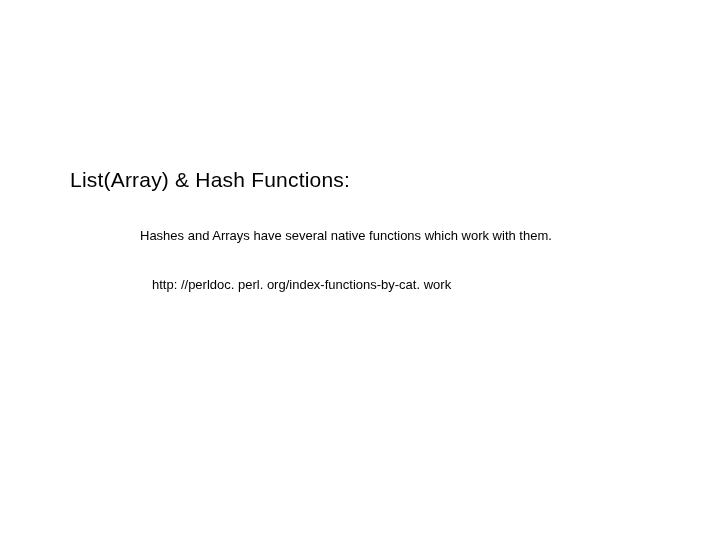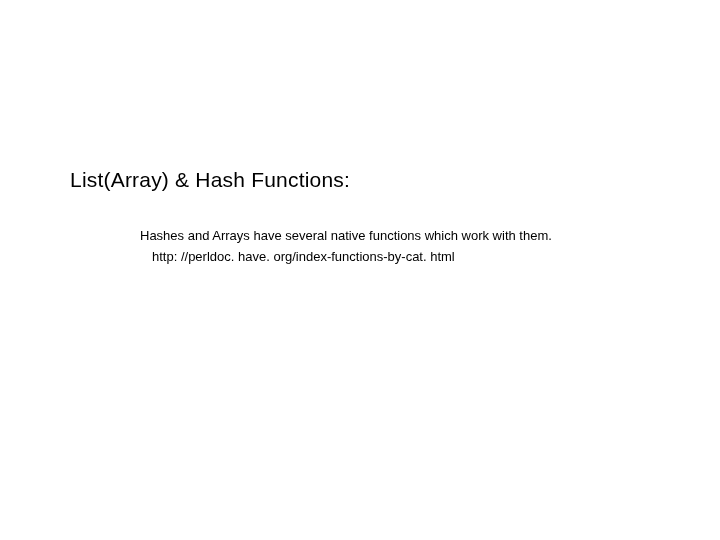--- a/index.html
+++ b/index.html
@@ -27,31 +27,31 @@
   }
   .body {
     position: absolute;
     left: 140px;
     top: 228px;
     width: 520px;
     font-size: 13px;
     line-height: 1.3;
   }
   .para1 {
-    margin-bottom: 4px;
+    margin-bottom: 32px;
   }
   .para2-line2 {
     padding-left: 12px;
   }
 </style>
 </head>
 <body>
 
 <div class="slide">
   <div class="title">List(Array) &amp; Hash Functions:</div>
 
   <div class="body">
     <div class="para1">Hashes and Arrays have several native functions which work with them.</div>
     <div>
-      <div class="para2-line2">http: //perldoc. have. org/index-functions-by-cat. html</div>
+      <div class="para2-line2">http: //perldoc. perl. org/index-functions-by-cat. work</div>
     </div>
   </div>
 </div>
 
 </body></html>

